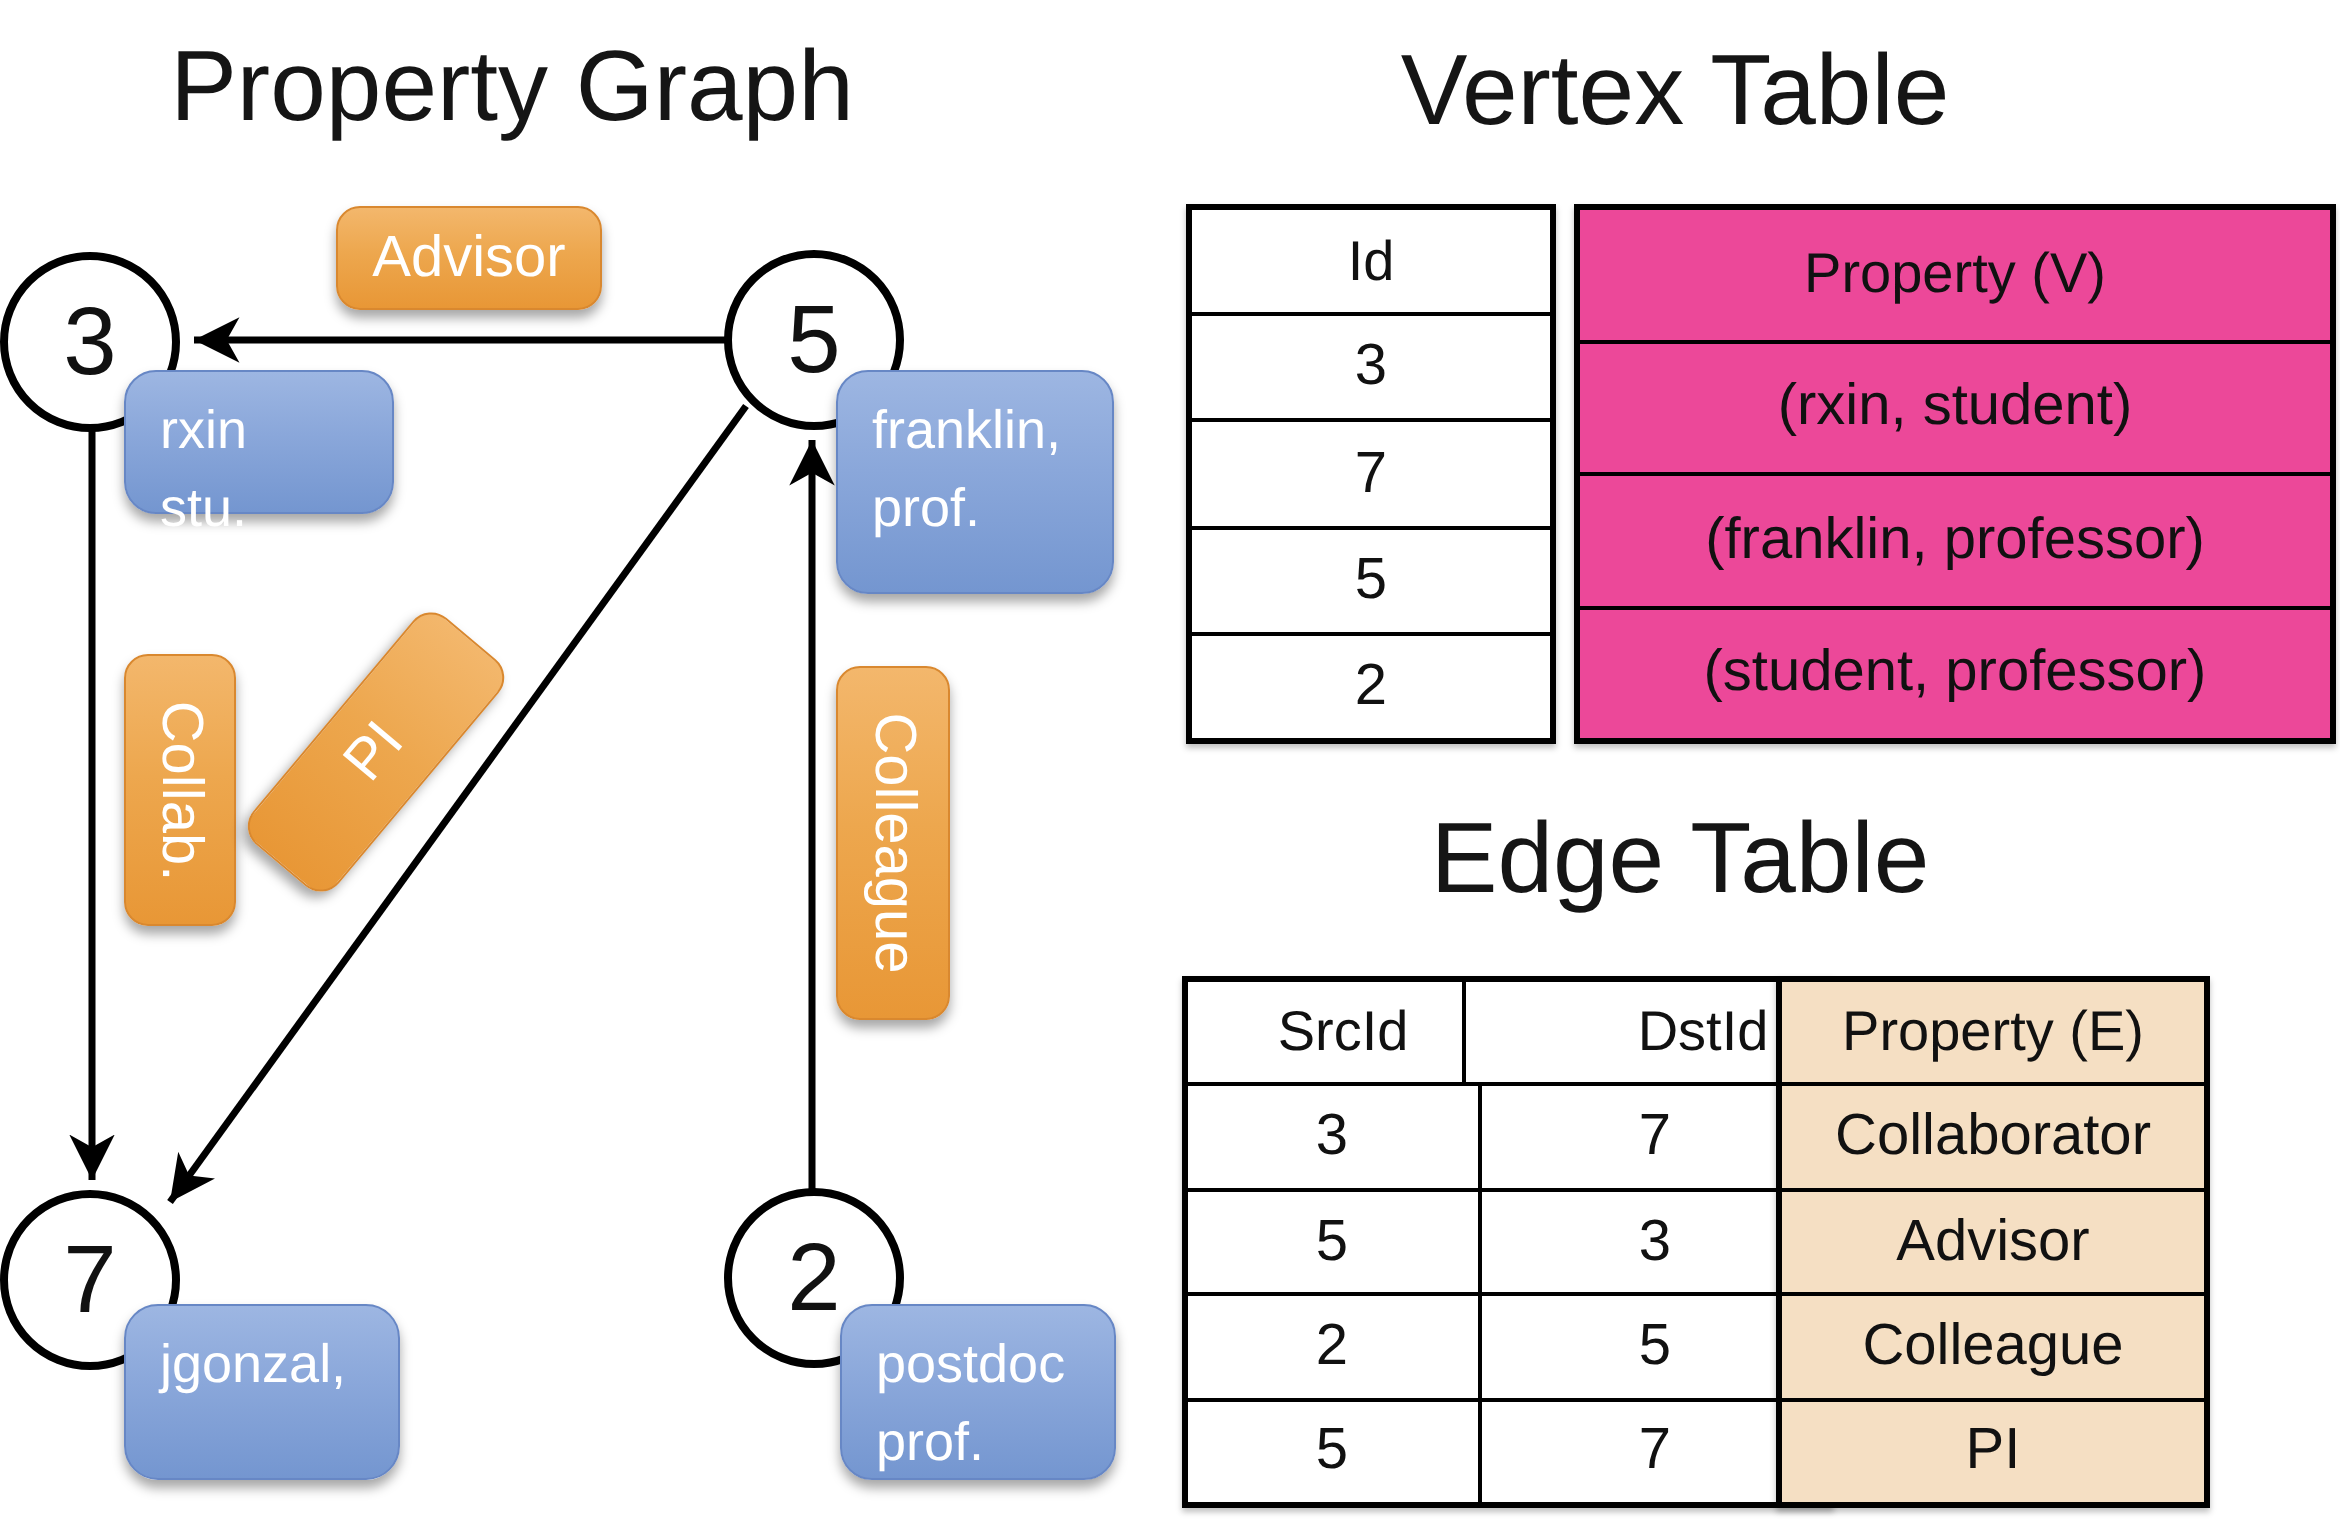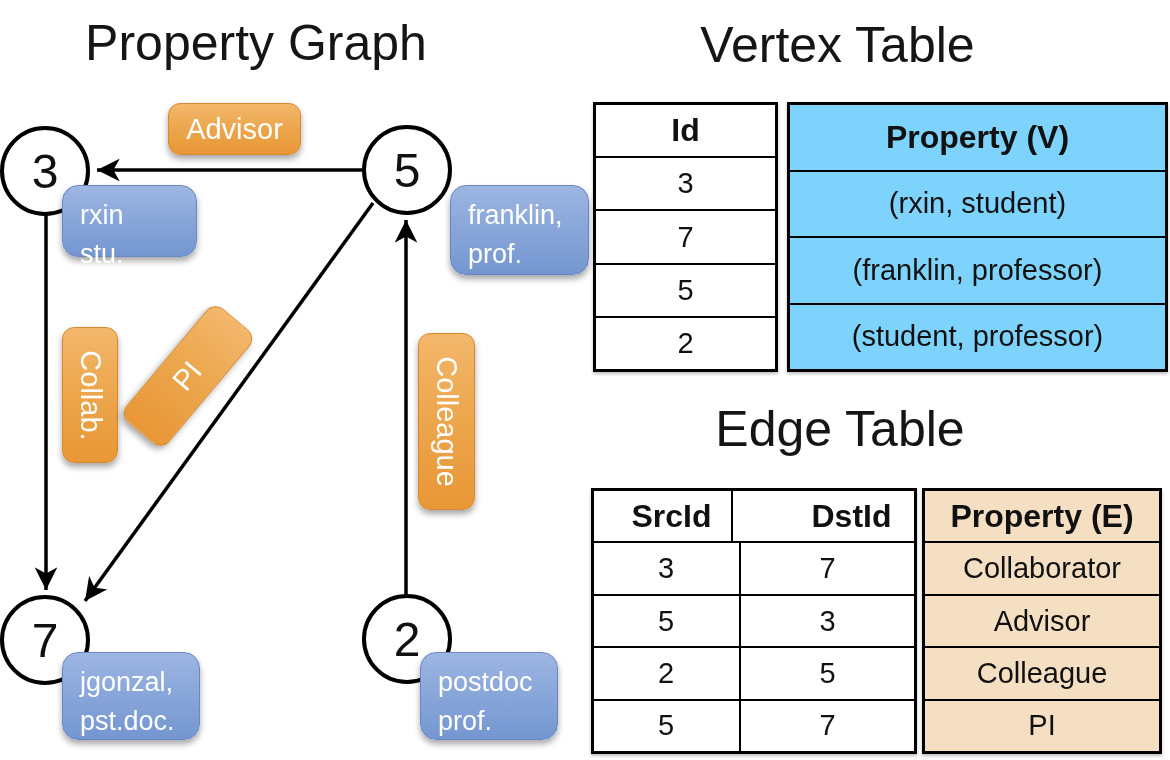--- a/index.html
+++ b/index.html
@@ -39,24 +39,24 @@
   .tcol{
     position:absolute;box-sizing:border-box;border:3px solid #000;
     display:flex;flex-direction:column;background:#fff;
     box-shadow:0 2px 3px rgba(0,0,0,0.25);
   }
   .trow{
     flex:1 1 0;display:flex;align-items:center;justify-content:center;
     font-size:29px;box-sizing:border-box;
   }
   .trow + .trow{border-top:2.5px solid #000;}
-  .trow.hdr{font-weight:bold;font-size:32px;}
+  .trow.hdr{font-weight:normal;font-size:28px;}
   .twoc{flex-direction:row;padding:0;}
   .twoc .subcell{flex:0 0 auto;display:flex;align-items:center;justify-content:center;height:100%;box-sizing:border-box;}
-  .bluebg{background:#7dd3fc;}
+  .bluebg{background:#ec4899;}
   .tanbg{background:#f5dfc3;}
 </style>
 </head>
 <body>
 
 <div class="stage">
 
   <div class="title" style="left:6px;top:16px;width:500px;">Property Graph</div>
   <div class="title" style="left:585px;top:18px;width:505px;">Vertex Table</div>
   <div class="title" style="left:585px;top:402px;width:510px;">Edge Table</div>
@@ -96,27 +96,26 @@
     <span>7</span>
   </div>
   <div class="node" style="left:362px;top:594px;">
     <span>2</span>
   </div>
 
   <div class="vprop" style="left:62px;top:185px;width:135px;height:72px;">
     <div>rxin</div>
     <div>stu.</div>
   </div>
-  <div class="vprop" style="left:418px;top:185px;width:139px;height:90px;margin-left:32px;">
+  <div class="vprop" style="left:418px;top:185px;width:139px;height:112px;">
     <div>franklin,</div>
     <div>prof.</div>
   </div>
-  <div class="vprop" style="left:62px;top:652px;width:138px;height:88px;">
+  <div class="vprop" style="left:62px;top:652px;width:138px;height:88px;border-radius:17px;">
     <div>jgonzal,</div>
-    <div>pst.doc.</div>
   </div>
   <div class="vprop" style="left:420px;top:652px;width:138px;height:88px;">
     <div>postdoc</div>
     <div>prof.</div>
   </div>
 
   <div class="tcol" style="left:593px;top:102px;width:185px;height:270px;">
     <div class="trow hdr">Id</div>
     <div class="trow">3</div>
     <div class="trow">7</div>
@@ -145,21 +144,21 @@
     </div>
     <div class="trow twoc">
       <span class="subcell" style="width:147px;border-right:2.5px solid #000;">2</span>
       <span class="subcell" style="width:174px;">5</span>
     </div>
     <div class="trow twoc">
       <span class="subcell" style="width:147px;border-right:2.5px solid #000;">5</span>
       <span class="subcell" style="width:174px;">7</span>
     </div>
   </div>
-  <div class="tcol" style="left:922px;top:488px;width:240px;height:266px;">
+  <div class="tcol" style="left:888px;top:488px;width:217px;height:266px;">
     <div class="trow hdr tanbg">Property (E)</div>
     <div class="trow tanbg">Collaborator</div>
     <div class="trow tanbg">Advisor</div>
     <div class="trow tanbg">Colleague</div>
     <div class="trow tanbg">PI</div>
   </div>
 
 </div>
 
 </body></html>

